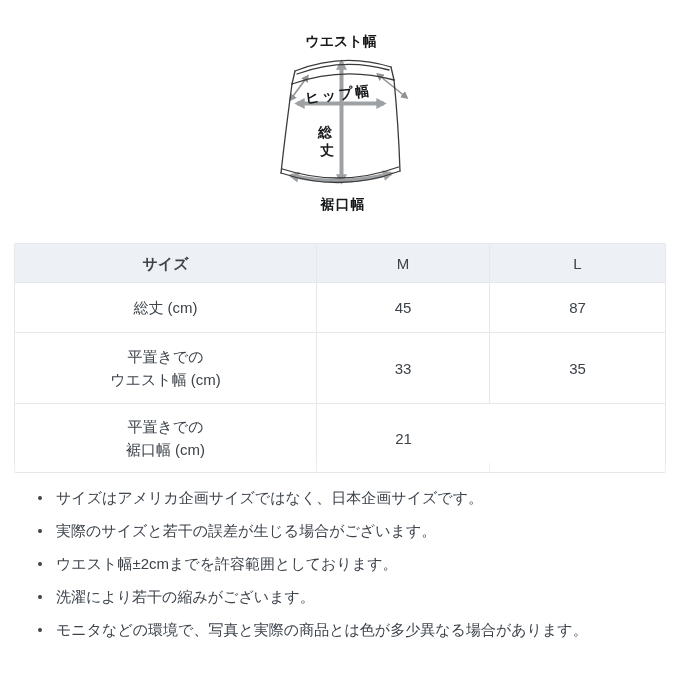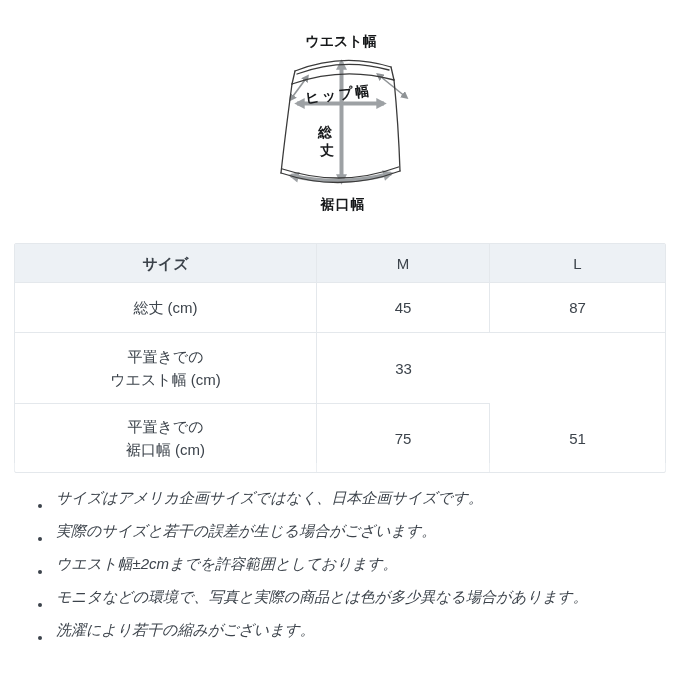--- a/index.html
+++ b/index.html
@@ -37,21 +37,21 @@
     border-left:1px solid #eceff2;border-right:1px solid #eceff2;
     display:grid;grid-template-columns:302px 173px 175px;
   }
   .table-stub div{border-right:1px solid #eceff2;}
   .table-stub div:last-child{border-right:none;}
   
   .notes{
     position:absolute;left:38px;top:487px;width:630px;margin:0;padding:0;
     list-style:none;font-size:15px;
   }
-  .notes li{display:flex;align-items:flex-end;line-height:21px;margin-bottom:12px;font-style:italic;}
+  .notes li{display:flex;align-items:flex-start;line-height:21px;margin-bottom:12px;}
   .dot{
     flex:0 0 auto;width:4px;height:4px;border-radius:50%;
     background:#3c434b;margin:9px 14px 0 0;
   }
 </style>
 </head>
 <body>
 
 <div class="page">
 
@@ -104,29 +104,29 @@
       <div class="td r1">45</div>
       <div class="td r1">87</div>
     </div>
 
     <div class="tr">
       <div class="td r2">
         <div>平置きでの</div>
         <div>ウエスト幅 (cm)</div>
       </div>
       <div class="td r2">33</div>
+      <div class="td r2">35</div>
     </div>
 
     <div class="tr">
       <div class="td r3">
         <div>平置きでの</div>
         <div>裾口幅 (cm)</div>
       </div>
-      <div class="td r3">75</div>
-      <div class="td r3">51</div>
+      <div class="td r3">21</div>
     </div>
   </div>
   <div class="table-stub">
     <div></div>
       <div></div>
       <div></div>
   </div>
 
   <ul class="notes">
     <li>
@@ -136,21 +136,21 @@
     <li>
       <span class="dot"></span>
       <span>実際のサイズと若干の誤差が生じる場合がございます。</span>
     </li>
     <li>
       <span class="dot"></span>
       <span>ウエスト幅±2cmまでを許容範囲としております。</span>
     </li>
     <li>
       <span class="dot"></span>
-      <span>モニタなどの環境で、写真と実際の商品とは色が多少異なる場合があります。</span>
+      <span>洗濯により若干の縮みがございます。</span>
     </li>
     <li>
       <span class="dot"></span>
-      <span>洗濯により若干の縮みがございます。</span>
+      <span>モニタなどの環境で、写真と実際の商品とは色が多少異なる場合があります。</span>
     </li>
   </ul>
 
 </div>
 
 </body></html>

